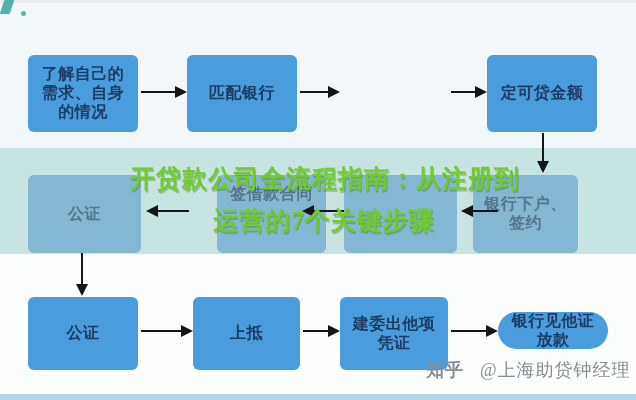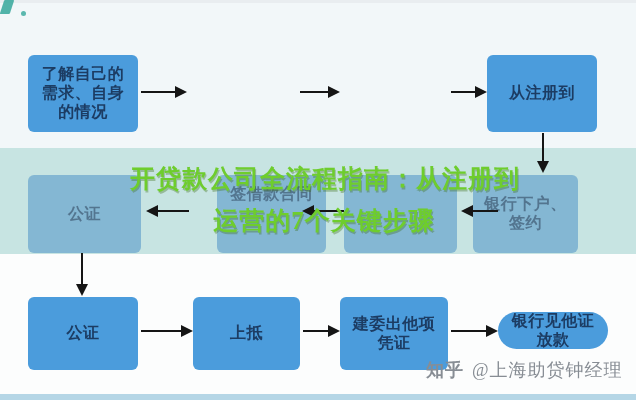--- a/index.html
+++ b/index.html
@@ -37,41 +37,42 @@
     position:absolute;transform:translateX(-50%);
     font-size:25px;font-weight:800;letter-spacing:1px;line-height:1.1;
     color:#6ecd2d;white-space:nowrap;z-index:5;
     text-shadow:1px 2px 0 rgba(60,110,20,.35);
   }
   .t1{left:325px;top:165px;}
   .t2{left:324px;top:207px;}
 
   .watermark{
     position:absolute;left:426px;top:358px;z-index:6;
-    font-size:18px;color:#878d94;letter-spacing:1px;display:flex;gap:8px;align-items:baseline;
+    font-size:18px;color:#878d94;letter-spacing:1px;display:flex;gap:16px;align-items:baseline;
   }
   .wm-brand{font-weight:700;}
   .wm-handle{font-weight:500;}
 </style>
 </head>
 <body>
 
 <div class="canvas">
 
   <div class="bg-topline"></div>
   <div class="bg-band"></div>
   <div class="bg-bottom"></div>
   <div class="bg-strip"></div>
   <div class="artifact1"></div>
   <div class="artifact2"></div>
 
   <div class="box solid" style="left:28px;top:55px;width:110px;height:77px;">了解自己的
 需求、自身
 的情况</div>
-  <div class="box solid" style="left:487px;top:55px;width:110px;height:77px;">从注册到</div>
+  <div class="box solid" style="left:187px;top:55px;width:110px;height:77px;">匹配银行</div>
+  <div class="box solid" style="left:487px;top:55px;width:110px;height:77px;">定可贷金额</div>
 
   <div class="hline" style="left:141px;top:91px;width:34px;"></div>
   <div class="ah-r" style="left:175px;top:86px;"></div>
   <div class="hline" style="left:300px;top:91px;width:28px;"></div>
   <div class="ah-r" style="left:328px;top:86px;"></div>
   <div class="hline" style="left:451px;top:91px;width:24px;"></div>
   <div class="ah-r" style="left:475px;top:86px;"></div>
 
   <div class="vline" style="left:542px;top:133px;height:28px;"></div>
   <div class="ah-d" style="left:537px;top:161px;"></div>

